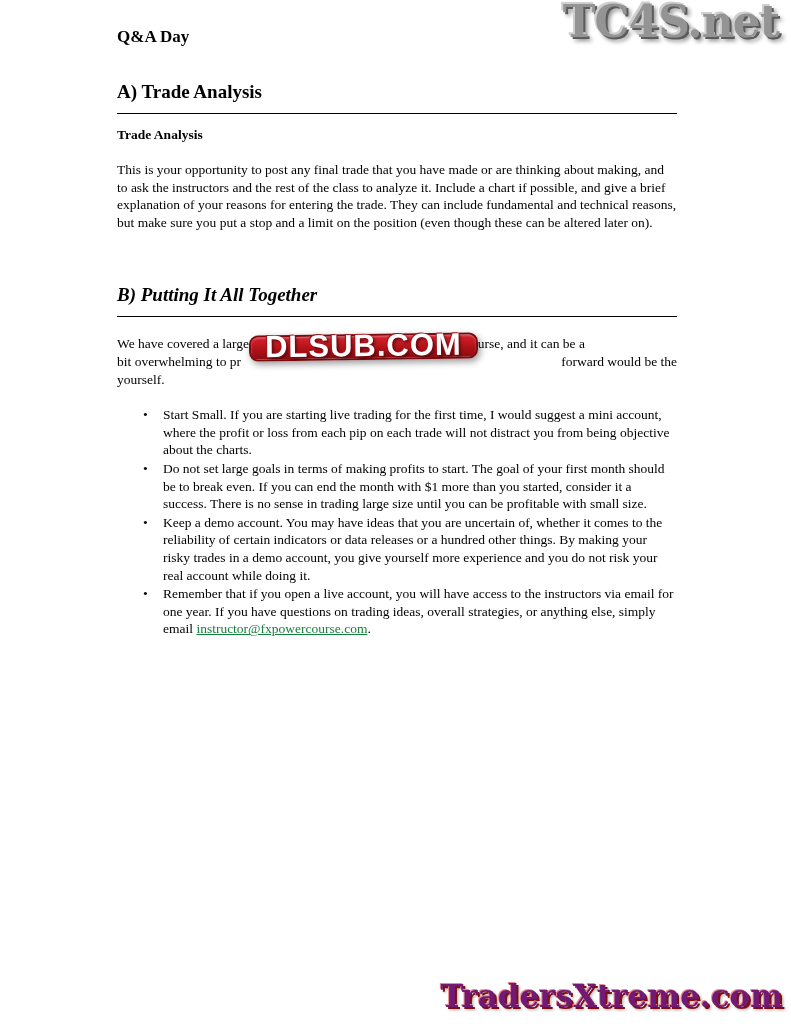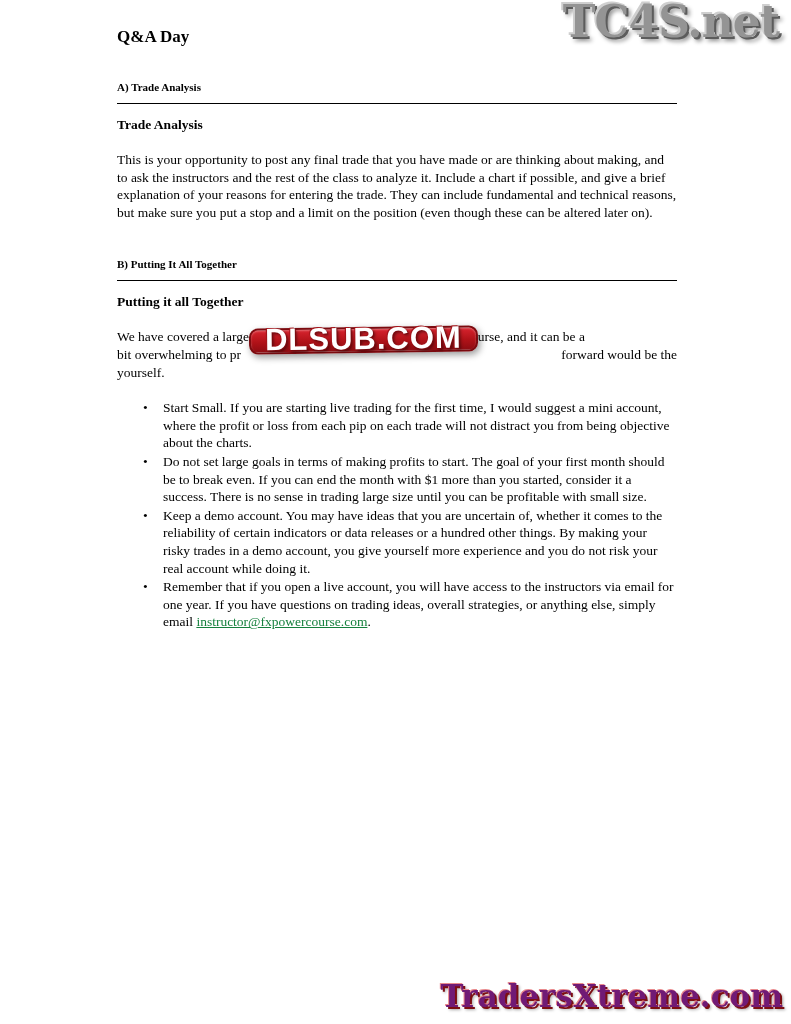--- a/index.html
+++ b/index.html
@@ -33,21 +33,21 @@
 
   .content { position: absolute; left: 117px; top: 0; width: 560px; }
 
   .doc-title {
     margin-top: 93px;
     font-family: "Liberation Sans", sans-serif;
     font-weight: bold; font-size: 23px; letter-spacing: .2px;
   }
   .qa-title { margin-top: 27px; font-weight: bold; font-size: 17px; }
 
-  .section-header { margin-top: 34px; font-weight: bold; font-size: 11px; }
+  .section-header { margin-top: 34px; font-weight: bold; font-size: 19px; }
   .rule { margin-top: 10px; border-top: 1px solid #000; height: 0; }
   .sub-heading { margin-top: 13px; font-weight: bold; font-size: 13.5px; }
   .body-text { margin-top: 18px; font-size: 13.5px; line-height: 17.6px; }
 
   .para-b { position: relative; }
   .line2 { display: flex; justify-content: space-between; }
 
   
   .stamp {
     position: absolute; left: 132px; top: -1px;
@@ -83,23 +83,22 @@
   <div class="content">
 
 
     <div class="qa-title">Q&amp;A Day</div>
 
     <div class="section-header">A) Trade Analysis</div>
     <div class="rule"></div>
     <div class="sub-heading">Trade Analysis</div>
     <div class="body-text">This is your opportunity to post any final trade that you have made or are thinking about making, and to ask the instructors and the rest of the class to analyze it. Include a chart if possible, and give a brief explanation of your reasons for entering the trade. They can include fundamental and technical reasons, but make sure you put a stop and a limit on the position (even though these can be altered later on).</div>
 
-    <div class="section-header" style="margin-top:37px;">B) Putting It All Together</div>
+    <div class="section-header" style="margin-top:53px;font-style:italic;">B) Putting It All Together</div>
     <div class="rule"></div>
-    <div class="sub-heading">Putting it all Together</div>
 
     <div class="body-text para-b">
       <div>We have covered a large amount of material in the 8 days of the course, and it can be a</div>
       <div class="line2">
         <span>bit overwhelming to pr</span>
         <span>forward would be the</span>
       </div>
       <div>yourself.</div>
       <div class="stamp">DLSUB.COM</div>
     </div>

